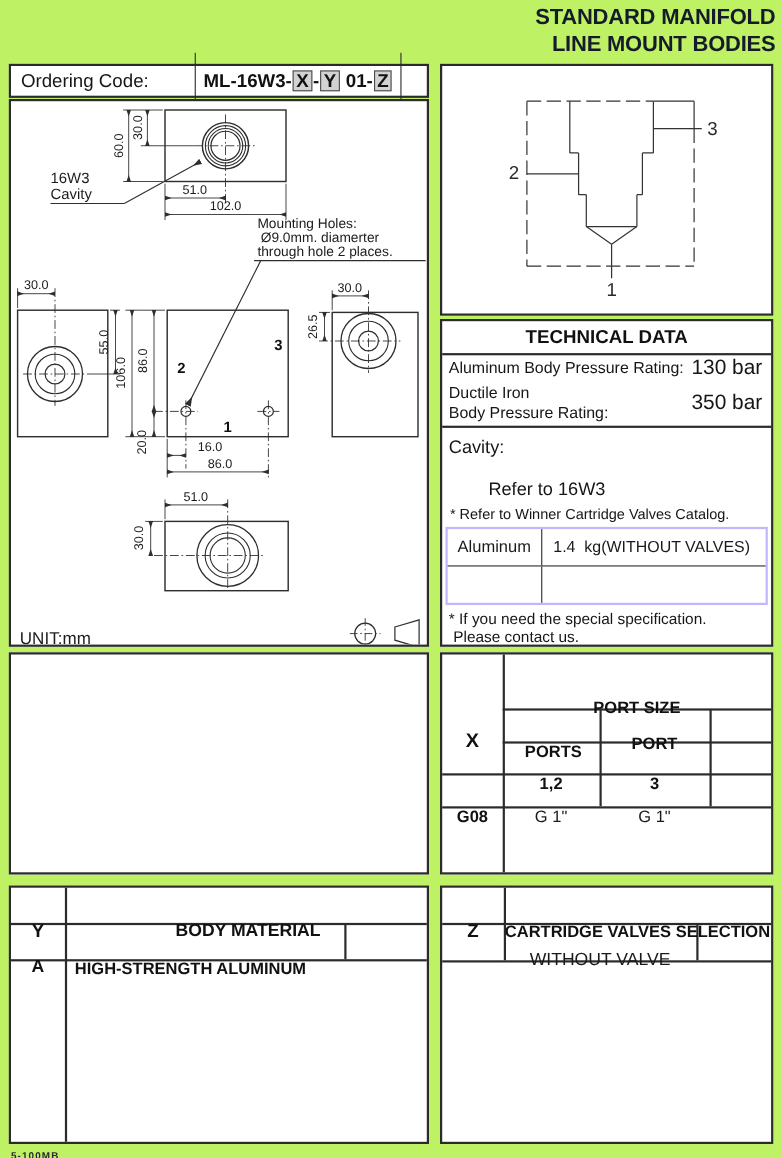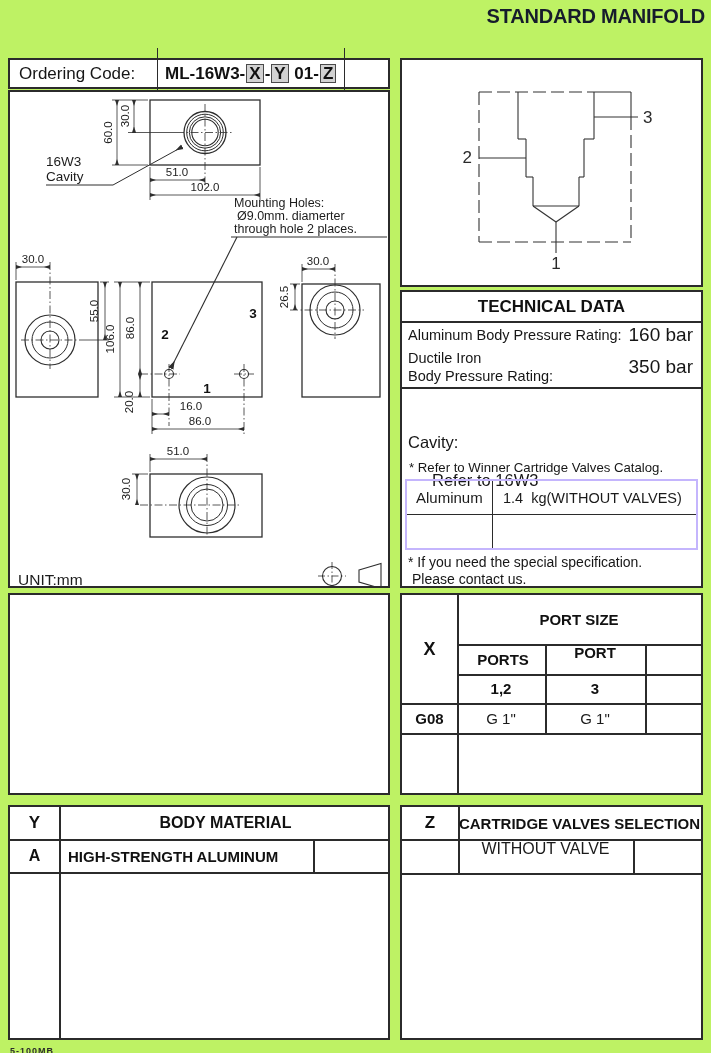--- a/index.html
+++ b/index.html
@@ -3,61 +3,62 @@
 <meta charset="utf-8">
 <style>
   html,body{margin:0;padding:0;background:#fff;}
   body{font-family:"Liberation Sans",sans-serif;color:#1a1a1a;}
   .page{position:relative;width:711px;height:1053px;background:#bef264;overflow:hidden;}
   .box{position:absolute;border:2px solid #2b2b2b;background:#fff;box-sizing:border-box;}
   
   .title{position:absolute;top:4px;right:6px;text-align:right;font-size:20px;line-height:24px;
          font-weight:bold;color:#161b2c;letter-spacing:-0.2px;}
   
-  .ord{display:flex;align-items:center;height:100%;}
+  .ord{display:flex;align-items:center;height:100%;gap:20px;}
   .ord-label{padding-left:9px;font-size:17px;width:138px;color:#161616;}
   .ord-cell{height:100%;display:flex;align-items:center;border-left:1.5px solid #2b2b2b;
             border-right:1.5px solid #2b2b2b;padding:12px 7px;font-size:17px;font-weight:bold;color:#111;}
   .code-hl{background:#d2d2d2;border:1px solid #4a4a4a;padding:0 2px;margin:0 1px;line-height:17px;}
   
   .td-head{height:29px;border-bottom:2px solid #2b2b2b;display:flex;align-items:center;
            justify-content:center;font-size:17px;font-weight:bold;color:#111;}
   .td-row{position:absolute;left:0;right:0;display:flex;align-items:center;}
   .td-label{font-size:14.5px;padding-left:6px;color:#161616;line-height:18px;}
   .td-val{font-size:19px;position:absolute;right:8px;color:#161616;}
   .rule{position:absolute;left:0;right:0;height:2px;background:#2b2b2b;}
-  .cavity-t{position:absolute;font-size:16.5px;color:#161616;margin-top:35px;}
+  .cavity-t{position:absolute;font-size:16.5px;color:#161616;}
   .foot-note{position:absolute;font-size:13.2px;color:#161616;}
   .wt-table{position:absolute;left:3px;right:3px;border:2px solid #c4b5fd;}
   .wt-row{display:flex;height:33px;}
   .wt-c1{width:86px;border-right:1.5px solid #2b2b2b;display:flex;align-items:center;
          padding-left:9px;font-size:15px;box-sizing:border-box;}
   .wt-c2{flex:1;display:flex;align-items:center;padding-left:10px;font-size:14.5px;}
   .note2{position:absolute;font-size:14px;line-height:17px;color:#161616;}
   
-  .cell{position:absolute;display:flex;align-items:center;justify-content:center;box-sizing:border-box;}
+  .cell{position:absolute;display:flex;align-items:center;justify-content:center;box-sizing:border-box;margin-top:24px;}
   .b{font-weight:bold;color:#111;}
   .vline{position:absolute;width:1.5px;background:#2b2b2b;}
   .hline{position:absolute;height:1.5px;background:#2b2b2b;}
   .footer-frag{position:absolute;left:10px;top:1046px;font-size:9px;font-weight:bold;
                color:#2b2b2b;letter-spacing:1px;}
   svg{position:absolute;left:0;top:0;}
   svg text{font-family:"Liberation Sans",sans-serif;}
   .dim{font-size:11.5px;fill:#1c1c1c;}
   .lbl{font-size:12.5px;fill:#1c1c1c;}
   .blbl{font-size:13.5px;font-weight:bold;fill:#111;}
   .plbl{font-size:17px;fill:#2a2a2a;}
 </style>
 </head>
 <body>
 
 <div class="page">
 
   <div class="title">
     <div>STANDARD MANIFOLD</div>
+    <div>LINE MOUNT BODIES</div>
   </div>
 
   <div class="box" style="left:8px;top:58px;width:382px;height:31px;">
     <div class="ord">
       <div class="ord-label">Ordering Code:</div>
       <div class="ord-cell">
         <span>ML-16W3-</span>
           <span class="code-hl">X</span>
           <span>-</span>
           <span class="code-hl">Y</span>
@@ -259,32 +260,32 @@
         <text class="plbl" x="241" y="63">3</text>
         <text class="plbl" x="154" y="209" text-anchor="middle">1</text>
       </g>
     </svg>
   </div>
 
   <div class="box" style="left:400px;top:290px;width:303px;height:298px;">
     <div class="td-head">TECHNICAL DATA</div>
     <div class="td-row" style="top:31px;height:24px;">
       <div class="td-label">Aluminum Body Pressure Rating:</div>
-      <div class="td-val">160 bar</div>
+      <div class="td-val">130 bar</div>
     </div>
     <div class="td-row" style="top:55px;height:40px;">
       <div class="td-label">
         <span>Ductile Iron</span><br>
         <span>Body Pressure Rating:</span>
       </div>
       <div class="td-val">350 bar</div>
     </div>
     <div class="rule" style="top:95px;"></div>
     <div class="cavity-t" style="left:6px;top:106px;">Cavity:</div>
-    <div class="cavity-t" style="left:30px;top:144px;">Refer to 16W3</div>
+    <div class="cavity-t" style="left:42px;top:144px;">Refer to 16W3</div>
     <div class="foot-note" style="left:7px;top:168px;">* Refer to Winner Cartridge Valves Catalog.</div>
     <div class="wt-table" style="top:187px;">
       <div class="wt-row" style="border-bottom:1.5px solid #2b2b2b;">
         <div class="wt-c1">Aluminum</div>
         <div class="wt-c2" style="white-space:pre;">1.4  kg(WITHOUT VALVES)</div>
       </div>
       <div class="wt-row">
         <div class="wt-c1"></div>
         <div class="wt-c2"></div>
       </div>

